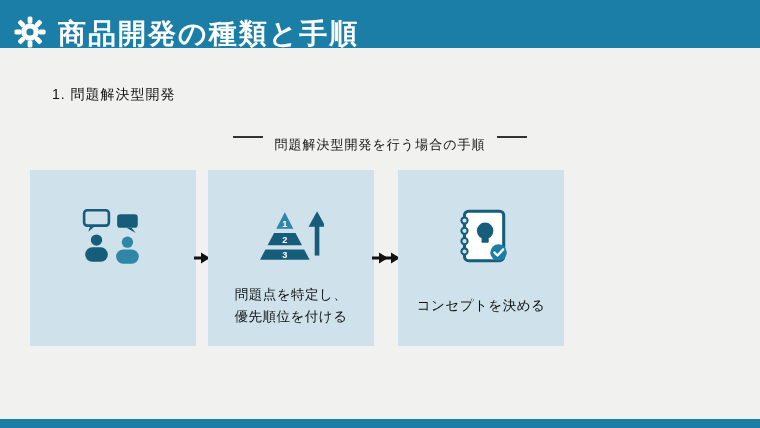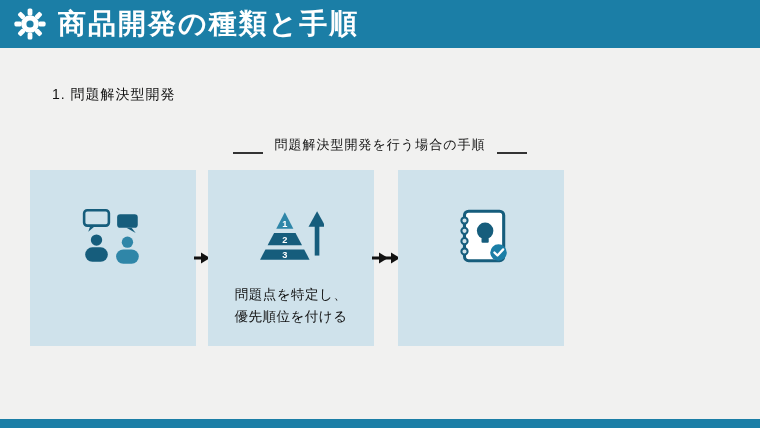--- a/index.html
+++ b/index.html
@@ -14,35 +14,35 @@
   html,body{width:760px;height:428px;}
   body{
     font-family:"Liberation Sans","DejaVu Sans",sans-serif;
     background:var(--page_bg);
     position:relative;
     overflow:hidden;
   }
   .header{
     position:absolute;top:0;left:0;width:760px;height:48px;
     background:var(--accent);
-    display:flex;align-items:center;gap:12px;padding:16px 14px;
+    display:flex;align-items:flex-end;gap:12px;padding:0 14px;
   }
   .header-title{
     color:#ffffff;font-size:28px;font-weight:bold;letter-spacing:2px;line-height:1;
   }
   .gear{display:flex;align-items:center;}
   .footer-bar{
     position:absolute;left:0;bottom:0;width:760px;height:9px;background:var(--accent);
   }
   .section-label{
     position:absolute;top:86px;left:52px;font-size:14px;color:var(--text);letter-spacing:1px;
   }
   .subtitle-row{
     position:absolute;top:136px;left:0;width:760px;
-    display:flex;justify-content:center;align-items:flex-end;gap:12px;
+    display:flex;justify-content:center;align-items:flex-start;gap:12px;
   }
   .dash{width:30px;height:2px;background:#333;}
   .subtitle-text{font-size:13px;color:var(--text);letter-spacing:1px;}
   .steps-row{
     position:absolute;top:170px;left:30px;width:700px;height:176px;
     display:flex;align-items:center;
   }
   .step-card{
     width:166px;height:176px;background:var(--card_bg);
     display:flex;flex-direction:column;align-items:center;
@@ -161,18 +161,19 @@
           <circle cx="16" cy="12" r="3" class="s-card st-dark" stroke-width="2"></circle>
           <circle cx="16" cy="22" r="3" class="s-card st-dark" stroke-width="2"></circle>
           <circle cx="16" cy="32" r="3" class="s-card st-dark" stroke-width="2"></circle>
           <circle cx="16" cy="42" r="3" class="s-card st-dark" stroke-width="2"></circle>
           <circle cx="36" cy="22" r="8" class="s-dark"></circle>
           <rect x="32.5" y="29" width="7" height="4.5" rx="1" class="s-dark"></rect>
           <circle cx="49" cy="43" r="8" fill="var(--accent)"></circle>
           <path d="M45 43 L48 46 L53.5 40" stroke="#ffffff" stroke-width="2.2" fill="none" stroke-linecap="round" stroke-linejoin="round"></path>
         </svg>
       </div>
+      <div class="step-label">コンセプトを決める</div>
     </div>
 
   </div>
 
   <footer class="footer-bar"></footer>
 </div>
 
 </body></html>

